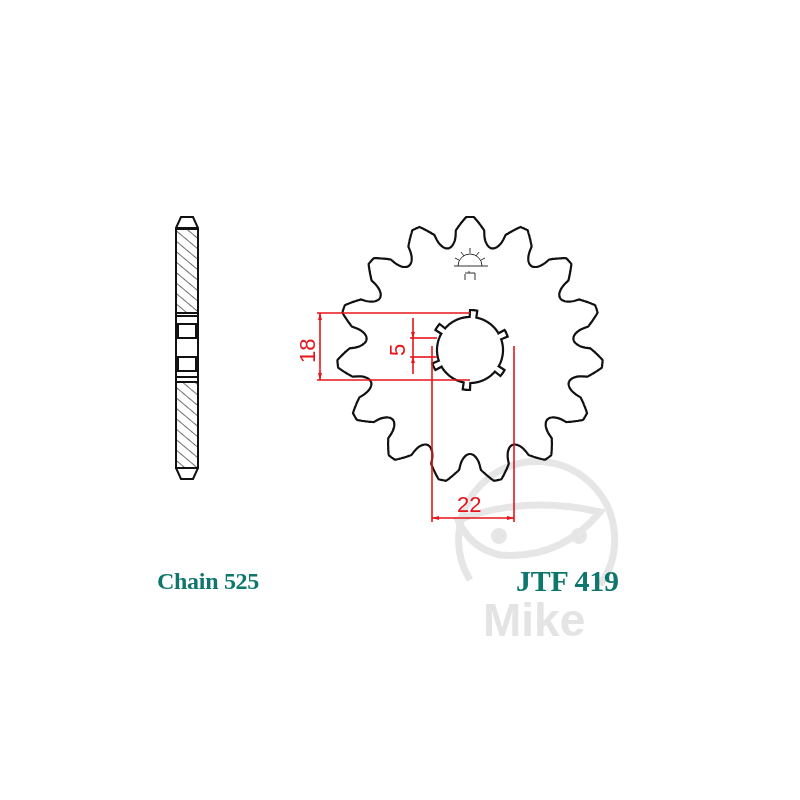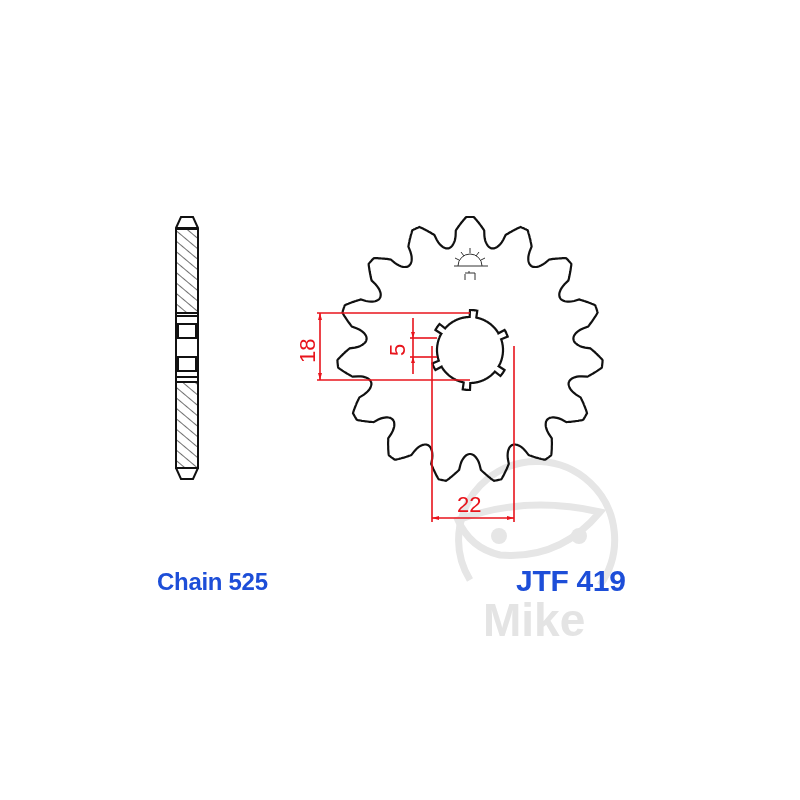--- a/index.html
+++ b/index.html
@@ -1,18 +1,18 @@
 <!DOCTYPE html>
 <html><head>
 <meta charset="utf-8">
 <style>
   html, body { margin: 0; padding: 0; background: #ffffff; }
   body { width: 800px; height: 800px; position: relative; overflow: hidden; font-family: "Liberation Sans", sans-serif; }
   svg { position: absolute; left: 0; top: 0; }
-  .label { position: absolute; font-family: Liberation Sans, sans-serif; font-weight: bold; color: #1d4ed8; font-size: 24px; letter-spacing: -0.3px; }
+  .label { position: absolute; font-family: Liberation Serif, serif; font-weight: bold; color: #0f766e; font-size: 24px; letter-spacing: -0.3px; }
   .chain-label { left: 157px; top: 568px; }
   .part-label { left: 516px; top: 564px; font-size: 30px; text-align: right; }
 </style>
 </head>
 <body>
 
 <svg width="800" height="800" viewBox="0 0 800 800">
 
   <g fill="none" stroke="#e6e6e6" stroke-width="7">
     <path d="M 470 580 A 78 78 0 1 1 600 585"></path>

